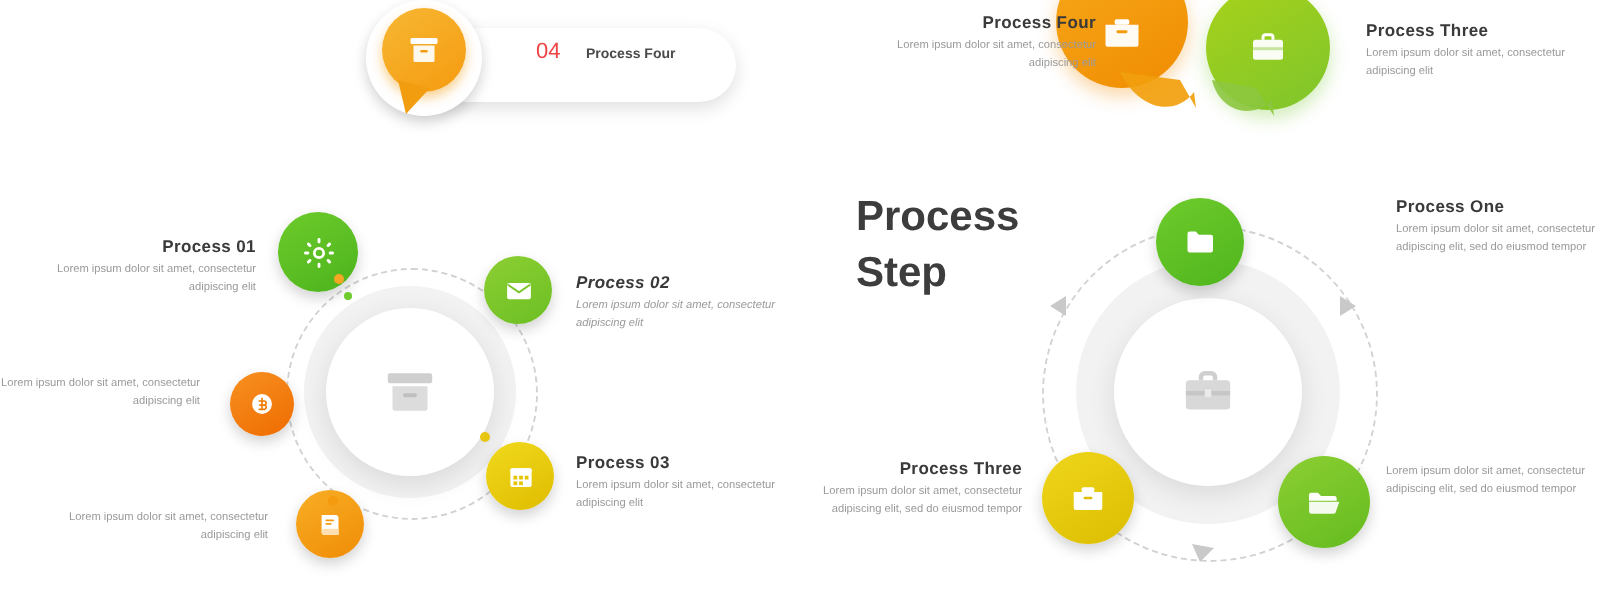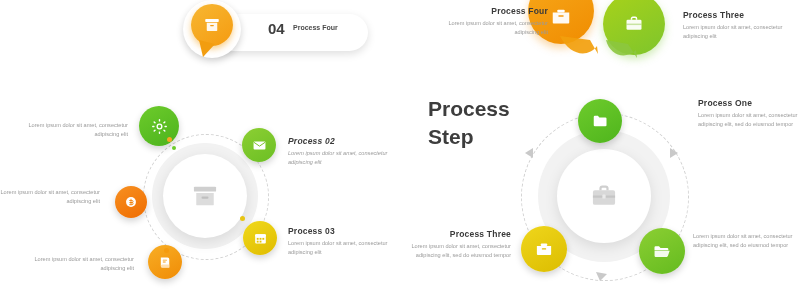--- a/index.html
+++ b/index.html
@@ -22,21 +22,21 @@
   .big-grey{position:absolute;border-radius:50%;background:#f2f2f2;}
   .inner-white{position:absolute;border-radius:50%;background:#ffffff;box-shadow:0 4px 14px rgba(0,0,0,.10);}
 
   svg{display:block;}
 
   
   #top-left-card{
     position:absolute;left:196px;top:14px;width:172px;height:37px;border-radius:19px;
     background:#ffffff;box-shadow:0 3px 9px rgba(0,0,0,.13);
   }
-  .num-label{position:absolute;font-size:15px;font-weight:bold;color:#404040;}
+  .num-label{position:absolute;font-size:11px;font-weight:normal;color:#ef4444;}
   .num-text{position:absolute;font-size:7px;font-weight:bold;color:#4a4a4a;}
 
   
   #step-process{
     position:absolute;left:428px;top:95px;width:150px;
     font-size:21px;line-height:1.33;font-weight:bold;color:#3d3d3d;
   }
 </style>
 </head>
 <body>
@@ -113,20 +113,21 @@
       <rect x="2.6" y="11.1" width="3.2" height="1.8" rx=".8"></rect>
       <rect x="18.2" y="11.1" width="3.2" height="1.8" rx=".8"></rect>
       <rect x="4.9" y="5.2" width="1.8" height="3.2" rx=".8" transform="rotate(-45 5.8 6.8)"></rect>
       <rect x="17.3" y="15.6" width="1.8" height="3.2" rx=".8" transform="rotate(-45 18.2 17.2)"></rect>
       <rect x="17.3" y="5.2" width="1.8" height="3.2" rx=".8" transform="rotate(45 18.2 6.8)"></rect>
       <rect x="4.9" y="15.6" width="1.8" height="3.2" rx=".8" transform="rotate(45 5.8 17.2)"></rect>
     </g>
   </svg>
 </div>
 <div class="p-block ta-r" style="left:28px;top:118px;width:100px;">
+  <div class="p-title">Process 01</div>
   <div class="p-desc">Lorem ipsum dolor sit amet, consectetur adipiscing elit</div>
 </div>
 
 <div class="circ shadow" style="left:242px;top:128px;width:34px;height:34px;background:linear-gradient(150deg,#8ccf33 0%,#6cbf24 100%);">
   <svg width="15" height="15" viewBox="0 0 24 24">
     <rect x="2.5" y="5.5" width="19" height="13" rx="1.6" fill="#ffffff"></rect>
     <path d="M3.5 7.2 12 13l8.5-5.8" fill="none" stroke="#7ac52a" stroke-width="1.6" stroke-linecap="round"></path>
   </svg>
 </div>
 <div class="p-block ta-l" style="left:288px;top:136px;width:100px;font-style:italic;">

